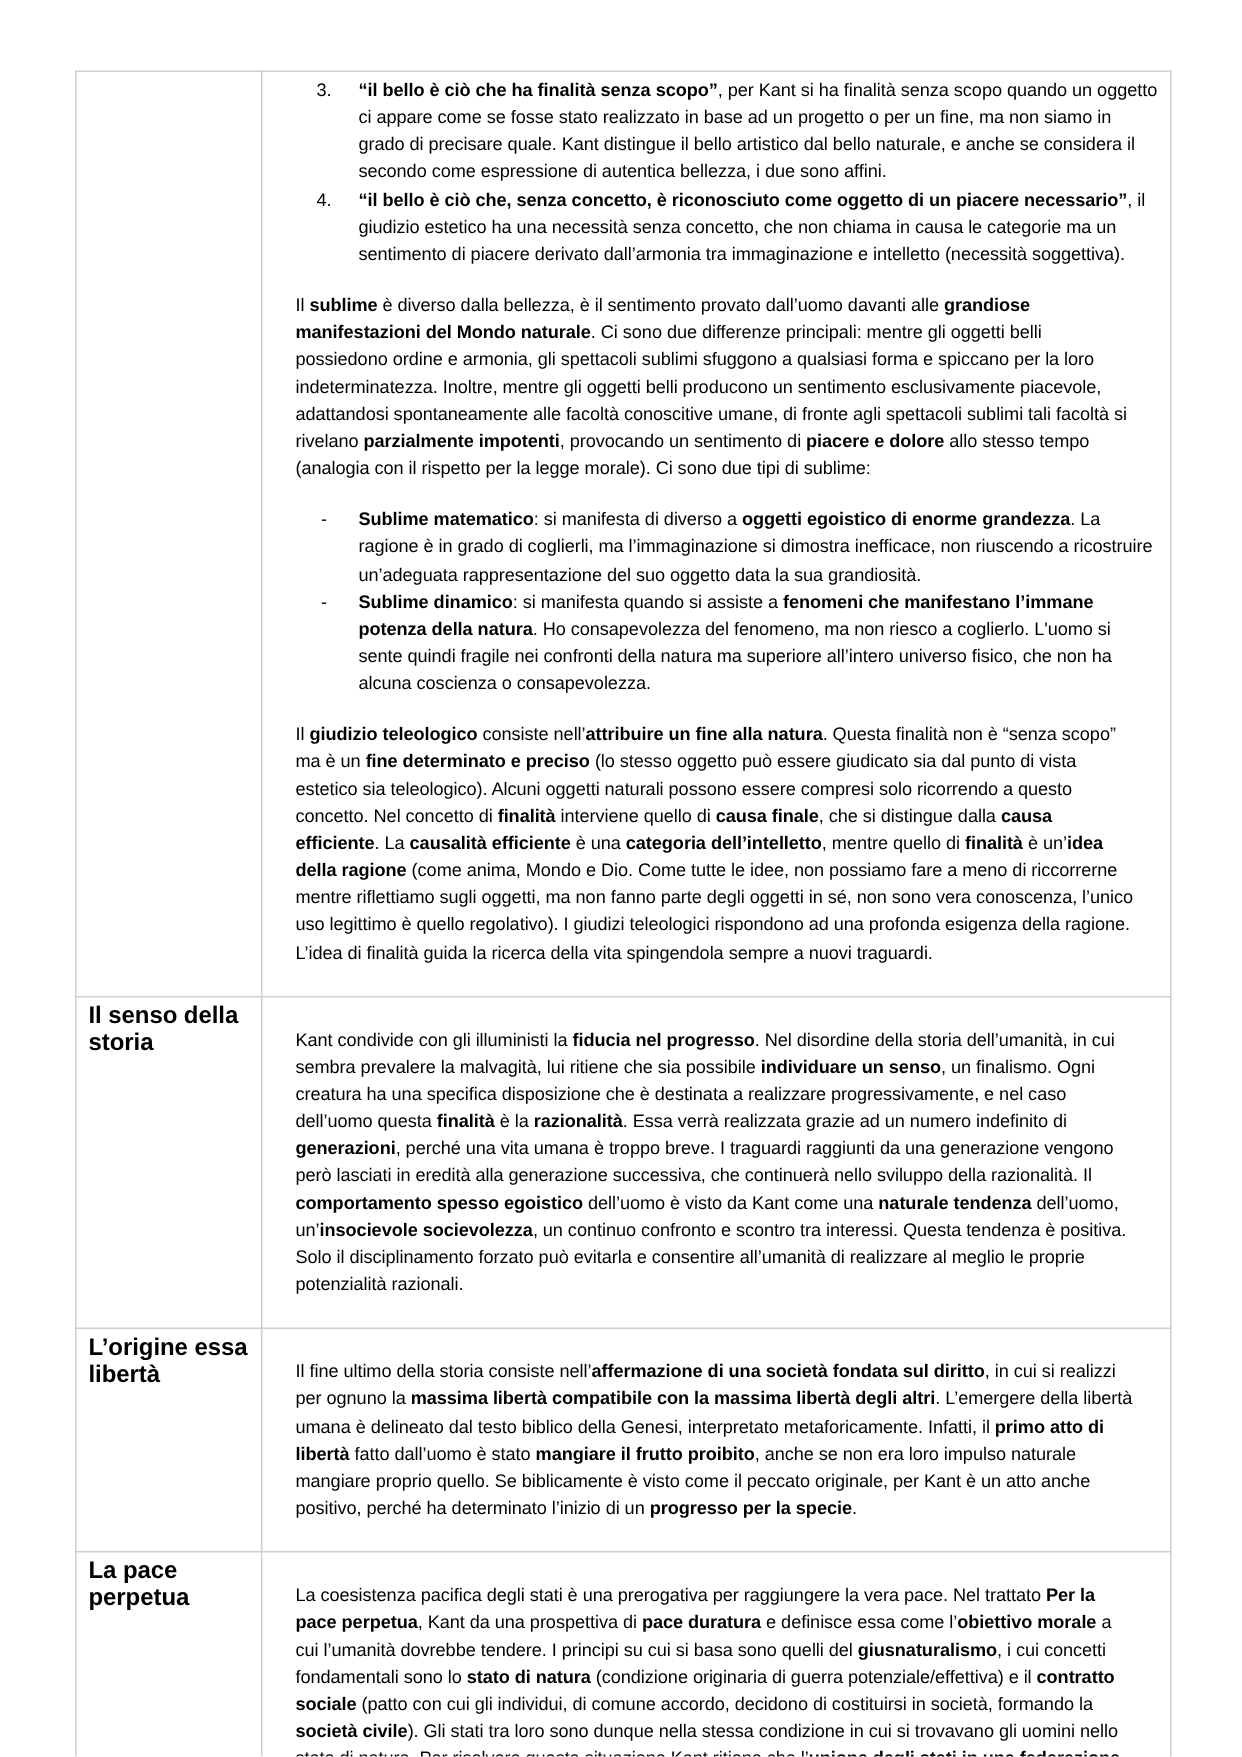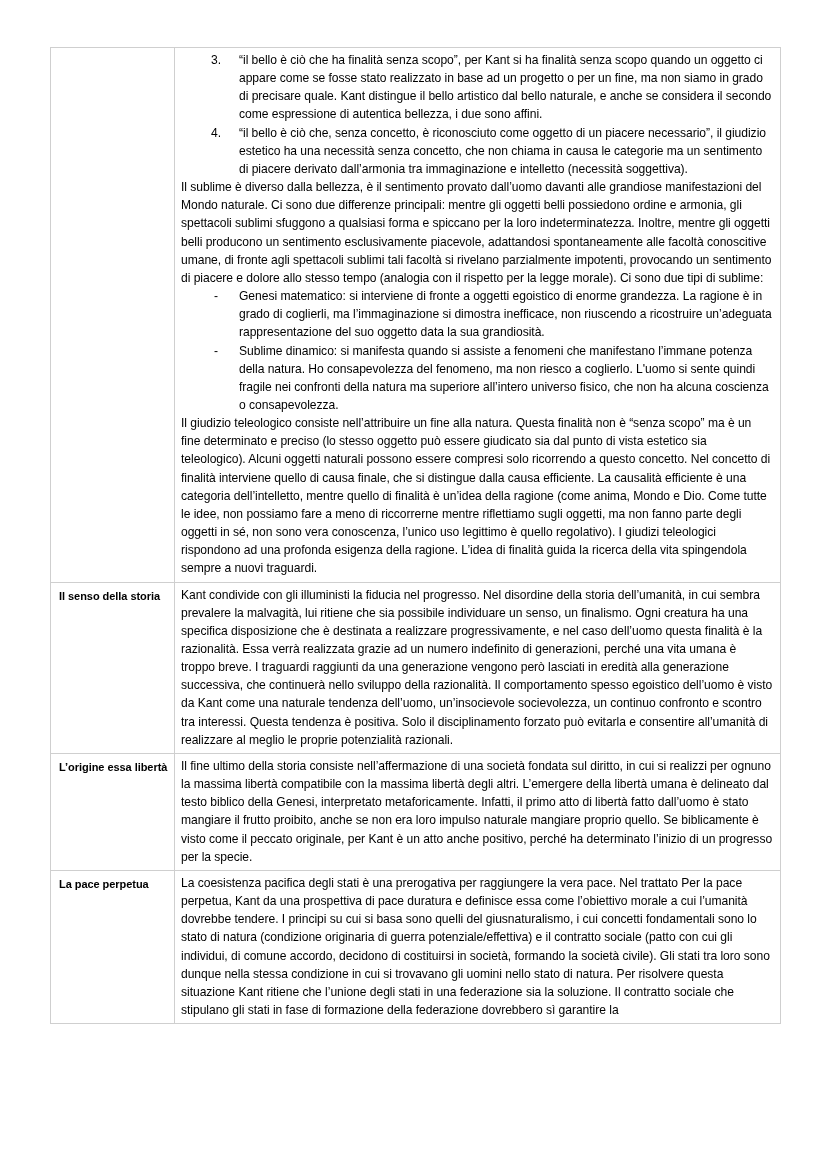--- a/index.html
+++ b/index.html
@@ -29,37 +29,37 @@
     border-collapse: collapse;
     table-layout: fixed;
   }
   .doc-table td {
     border: 1px solid #cfcfcf;
     vertical-align: top;
     padding: 3px 5px 4px 6px;
   }
   td.label-cell {
     width: 110px;
-    font-size: 11px;
+    font-size: 16px;
     font-weight: bold;
     line-height: 18.2px;
     letter-spacing: -0.05px;
     padding-left: 8px;
     padding-top: 4px;
   }
   td.content-cell {
     font-size: 12.1px;
     line-height: 18.15px;
     letter-spacing: -0.04px;
     text-align: left;
     padding-left: 6px;
     padding-right: 7px;
   }
   .para {
-    margin: 0;
+    margin: 16px;
     padding: 0;
   }
   .ol-block {
     margin: 0;
     padding: 0;
     list-style: none;
   }
   .ol-block > li {
     position: relative;
     padding-left: 58px;
@@ -83,39 +83,39 @@
     margin: 0;
   }
   .ul-block > li .marker {
     position: absolute;
     left: 33px;
     top: 0;
     width: 20px;
     text-align: left;
   }
   b {
-    font-weight: normal;
+    font-weight: bold;
   }
 </style>
 </head>
 <body>
 
 <div class="page">
   <table class="doc-table">
     <tbody id="table-body">
         <tr>
           <td class="label-cell"></td>
           <td class="content-cell">
             <ul class="ol-block">
               <li><span class="marker">3.</span><b>“il bello è ciò che ha finalità senza scopo”</b><span>, per Kant si ha finalità senza scopo quando un oggetto ci appare come se fosse stato realizzato in base ad un progetto o per un fine, ma non siamo in grado di precisare quale. Kant distingue il bello artistico dal bello naturale, e anche se considera il secondo come espressione di autentica bellezza, i due sono affini.</span></li>
               <li><span class="marker">4.</span><b>“il bello è ciò che, senza concetto, è riconosciuto come oggetto di un piacere necessario”</b><span>, il giudizio estetico ha una necessità senza concetto, che non chiama in causa le categorie ma un sentimento di piacere derivato dall’armonia tra immaginazione e intelletto (necessità soggettiva).</span></li>
             </ul>
             <p class="para"><span>Il </span><b>sublime</b><span> è diverso dalla bellezza, è il sentimento provato dall’uomo davanti alle </span><b>grandiose manifestazioni del Mondo naturale</b><span>. Ci sono due differenze principali: mentre gli oggetti belli possiedono ordine e armonia, gli spettacoli sublimi sfuggono a qualsiasi forma e spiccano per la loro indeterminatezza. Inoltre, mentre gli oggetti belli producono un sentimento esclusivamente piacevole, adattandosi spontaneamente alle facoltà conoscitive umane, di fronte agli spettacoli sublimi tali facoltà si rivelano </span><b>parzialmente impotenti</b><span>, provocando un sentimento di </span><b>piacere e dolore</b><span> allo stesso tempo (analogia con il rispetto per la legge morale). Ci sono due tipi di sublime:</span></p>
             <ul class="ul-block">
-              <li><span class="marker">-</span><b>Genesi matematico</b><span>: si interviene di fronte a </span><b>oggetti egoistico di enorme grandezza</b><span>. La ragione è in grado di coglierli, ma l’immaginazione si dimostra inefficace, non riuscendo a ricostruire un’adeguata rappresentazione del suo oggetto data la sua grandiosità.</span></li>
+              <li><span class="marker">-</span><b>Sublime matematico</b><span>: si manifesta di diverso a </span><b>oggetti egoistico di enorme grandezza</b><span>. La ragione è in grado di coglierli, ma l’immaginazione si dimostra inefficace, non riuscendo a ricostruire un’adeguata rappresentazione del suo oggetto data la sua grandiosità.</span></li>
               <li><span class="marker">-</span><b>Sublime dinamico</b><span>: si manifesta quando si assiste a </span><b>fenomeni che manifestano l’immane potenza della natura</b><span>. Ho consapevolezza del fenomeno, ma non riesco a coglierlo. L'uomo si sente quindi fragile nei confronti della natura ma superiore all’intero universo fisico, che non ha alcuna coscienza o consapevolezza.</span></li>
             </ul>
             <p class="para"><span>Il </span><b>giudizio teleologico</b><span> consiste nell’</span><b>attribuire un fine alla natura</b><span>. Questa finalità non è “senza scopo” ma è un </span><b>fine determinato e preciso</b><span> (lo stesso oggetto può essere giudicato sia dal punto di vista estetico sia teleologico). Alcuni oggetti naturali possono essere compresi solo ricorrendo a questo concetto. Nel concetto di </span><b>finalità</b><span> interviene quello di </span><b>causa finale</b><span>, che si distingue dalla </span><b>causa efficiente</b><span>. La </span><b>causalità efficiente</b><span> è una </span><b>categoria dell’intelletto</b><span>, mentre quello di </span><b>finalità</b><span> è un’</span><b>idea della ragione</b><span> (come anima, Mondo e Dio. Come tutte le idee, non possiamo fare a meno di riccorrerne mentre riflettiamo sugli oggetti, ma non fanno parte degli oggetti in sé, non sono vera conoscenza, l’unico uso legittimo è quello regolativo). I giudizi teleologici rispondono ad una profonda esigenza della ragione. L’idea di finalità guida la ricerca della vita spingendola sempre a nuovi traguardi.</span></p>
           </td>
         </tr>
         <tr>
           <td class="label-cell">Il senso della storia</td>
           <td class="content-cell">
             <p class="para"><span>Kant condivide con gli illuministi la </span><b>fiducia nel progresso</b><span>. Nel disordine della storia dell’umanità, in cui sembra prevalere la malvagità, lui ritiene che sia possibile </span><b>individuare un senso</b><span>, un finalismo. Ogni creatura ha una specifica disposizione che è destinata a realizzare progressivamente, e nel caso dell’uomo questa </span><b>finalità</b><span> è la </span><b>razionalità</b><span>. Essa verrà realizzata grazie ad un numero indefinito di </span><b>generazioni</b><span>, perché una vita umana è troppo breve. I traguardi raggiunti da una generazione vengono però lasciati in eredità alla generazione successiva, che continuerà nello sviluppo della razionalità. Il </span><b>comportamento spesso egoistico</b><span> dell’uomo è visto da Kant come una </span><b>naturale tendenza</b><span> dell’uomo, un’</span><b>insocievole socievolezza</b><span>, un continuo confronto e scontro tra interessi. Questa tendenza è positiva. Solo il disciplinamento forzato può evitarla e consentire all’umanità di realizzare al meglio le proprie potenzialità razionali.</span></p>
           </td>

